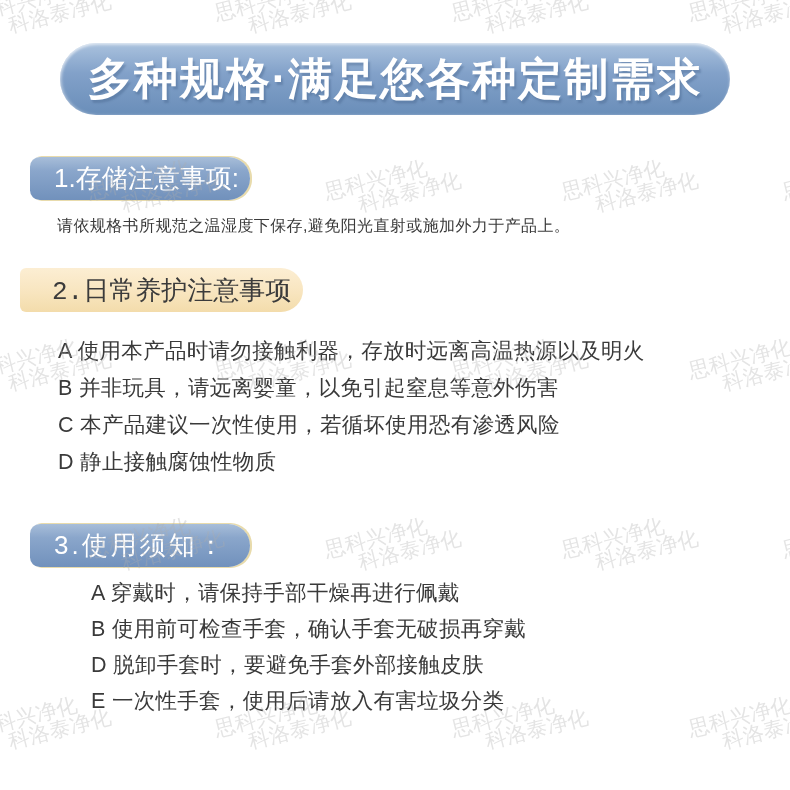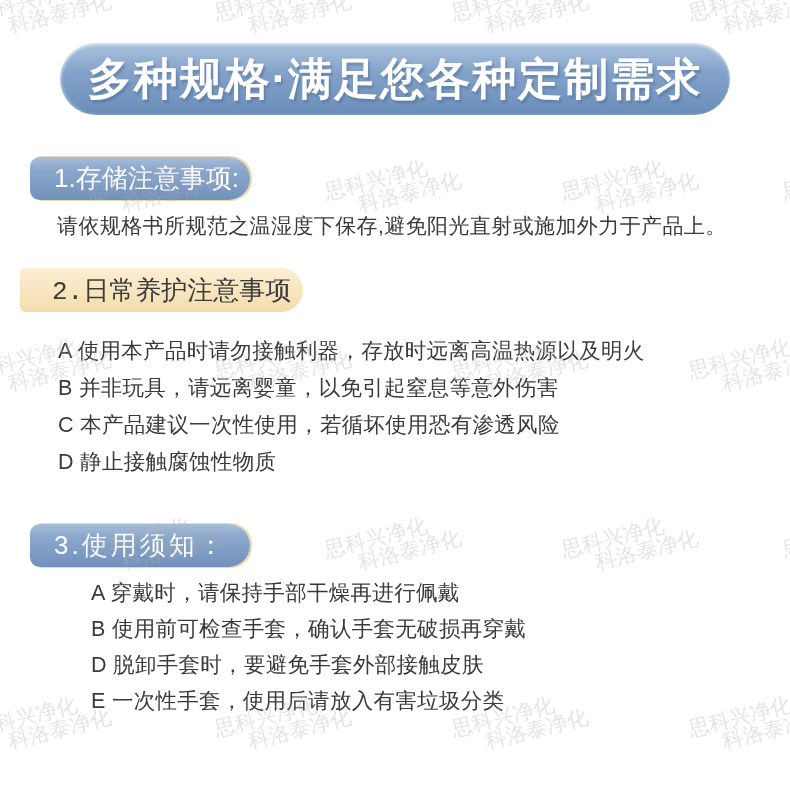--- a/index.html
+++ b/index.html
@@ -34,21 +34,21 @@
     background:linear-gradient(180deg,#fceed3 0%,#f8e5bf 55%,#f3dcab 100%);
     border-radius:6px 22px 22px 6px;
     color:#3b3b3b;
   }
   .pill-1{left:30px;top:143px;width:220px;height:43px;padding-left:24px;font-size:26px;}
   .pill-2{left:20px;top:268px;width:283px;height:44px;padding-left:32px;font-size:26px;font-family:Liberation Mono, monospace;}
   .pill-3{left:30px;top:510px;width:220px;height:43px;padding-left:24px;font-size:26px;letter-spacing:3px;}
   
   .sec1-body{
     position:absolute;left:57px;top:214px;width:720px;
-    font-size:21px;line-height:24px;letter-spacing:.4px;white-space:nowrap;
+    font-size:16px;line-height:24px;letter-spacing:.4px;white-space:nowrap;
   }
   .item-list{position:absolute;list-style:none;margin:0;padding:0;font-size:21.5px;}
   .list-2{left:58px;top:333px;line-height:37px;}
   .list-3{left:62px;top:575px;line-height:36px;margin-left:29px;}
   .item-list li{white-space:nowrap;letter-spacing:.3px;}
   
   .wm-layer{position:absolute;left:0;top:0;width:790px;height:790px;pointer-events:none;z-index:6;}
   .wm{
     position:absolute;transform:rotate(-14deg);transform-origin:left top;
     font-size:21px;color:rgba(173,173,173,.33);white-space:nowrap;line-height:24px;

